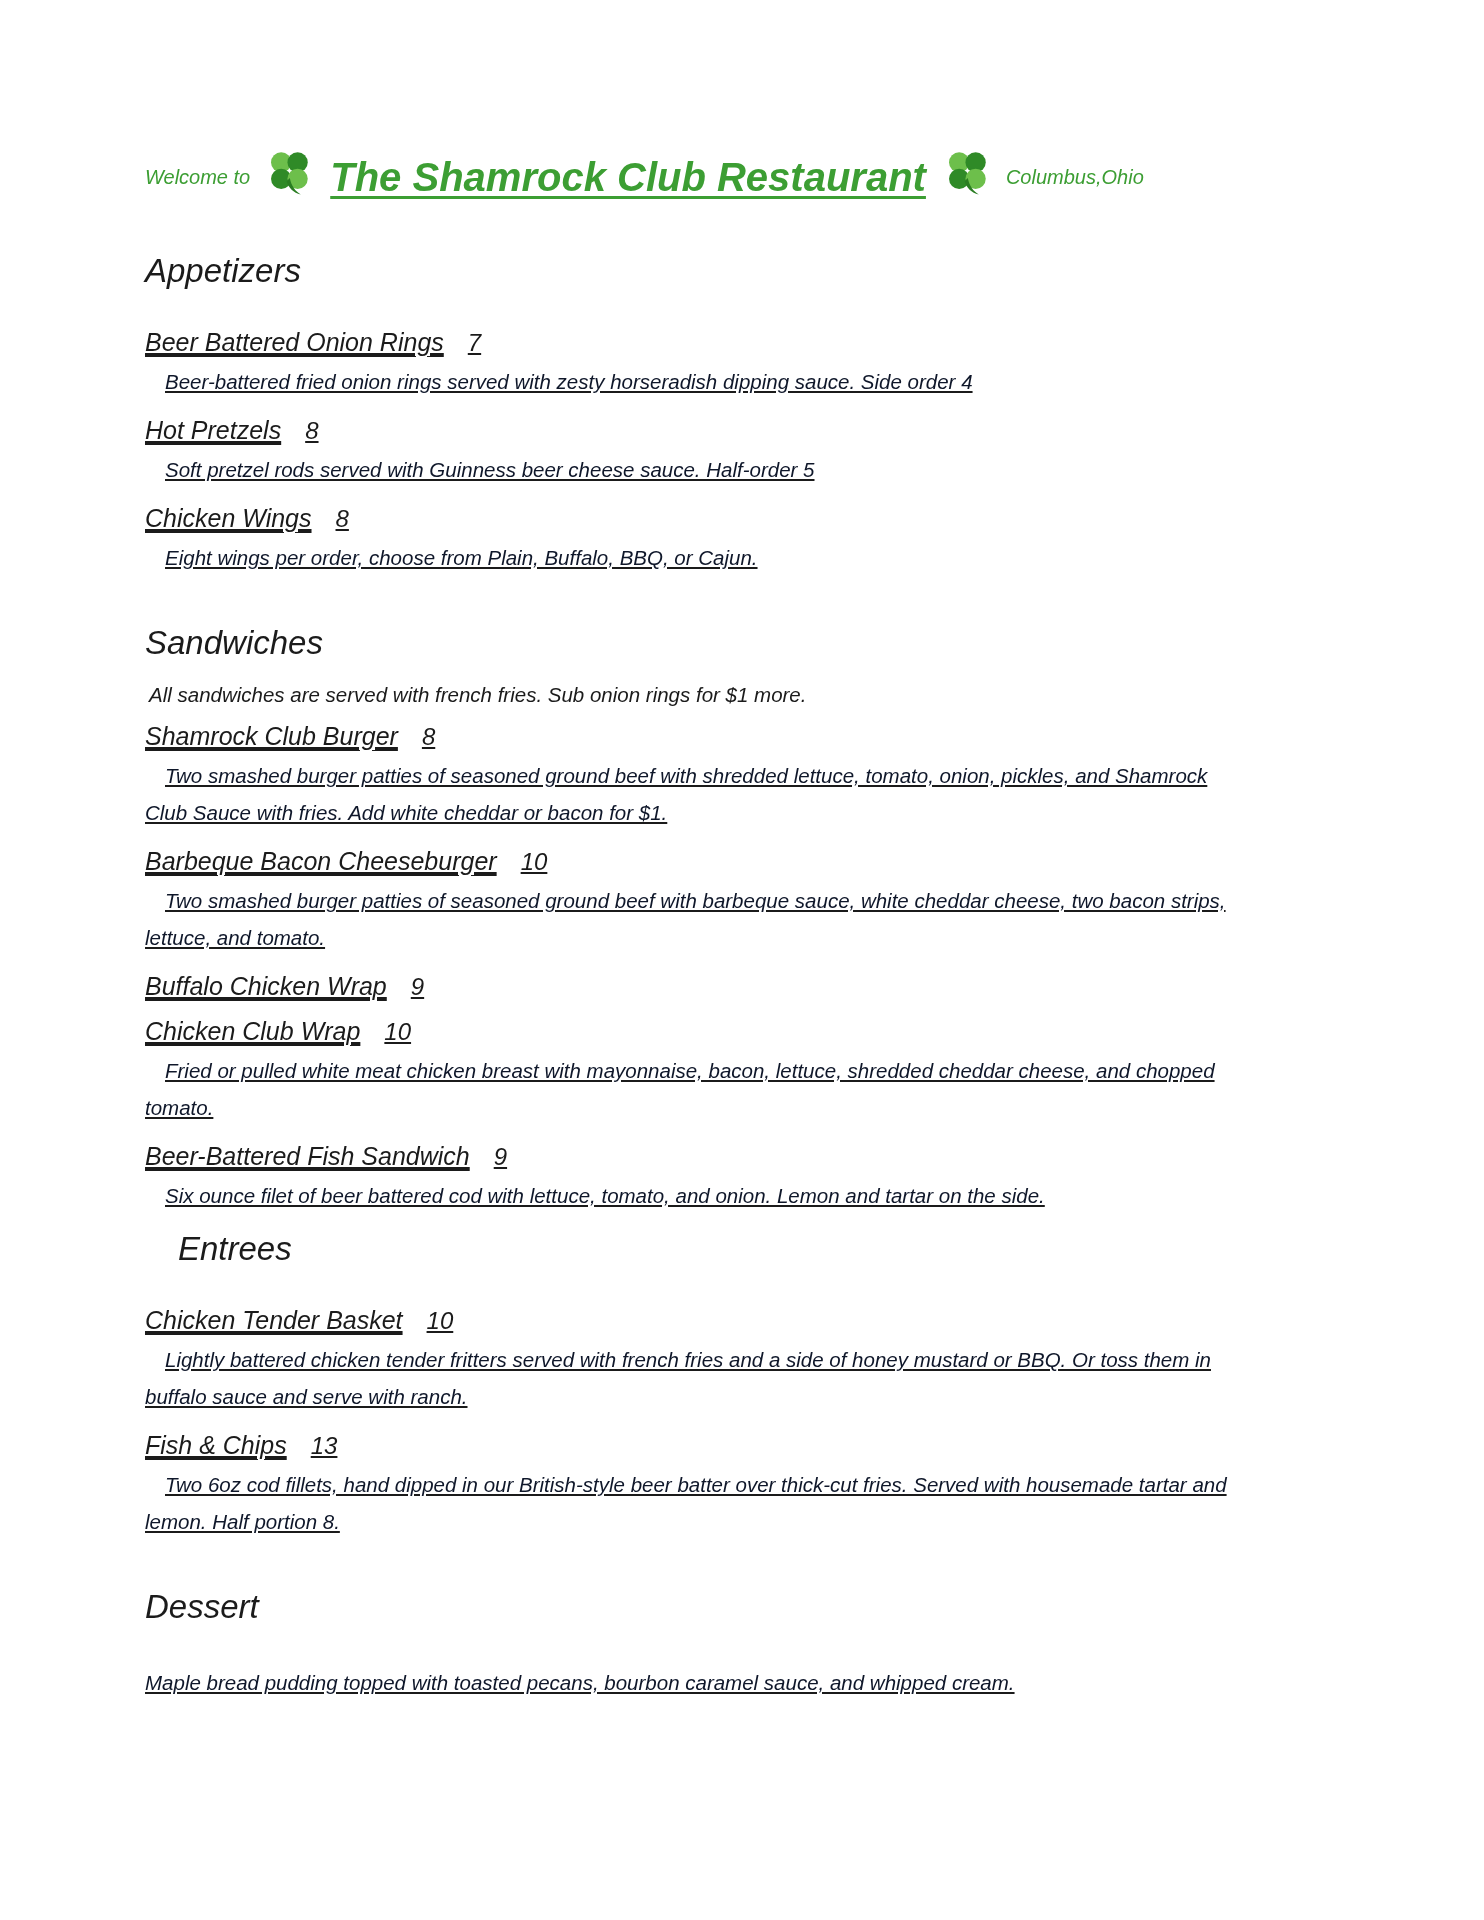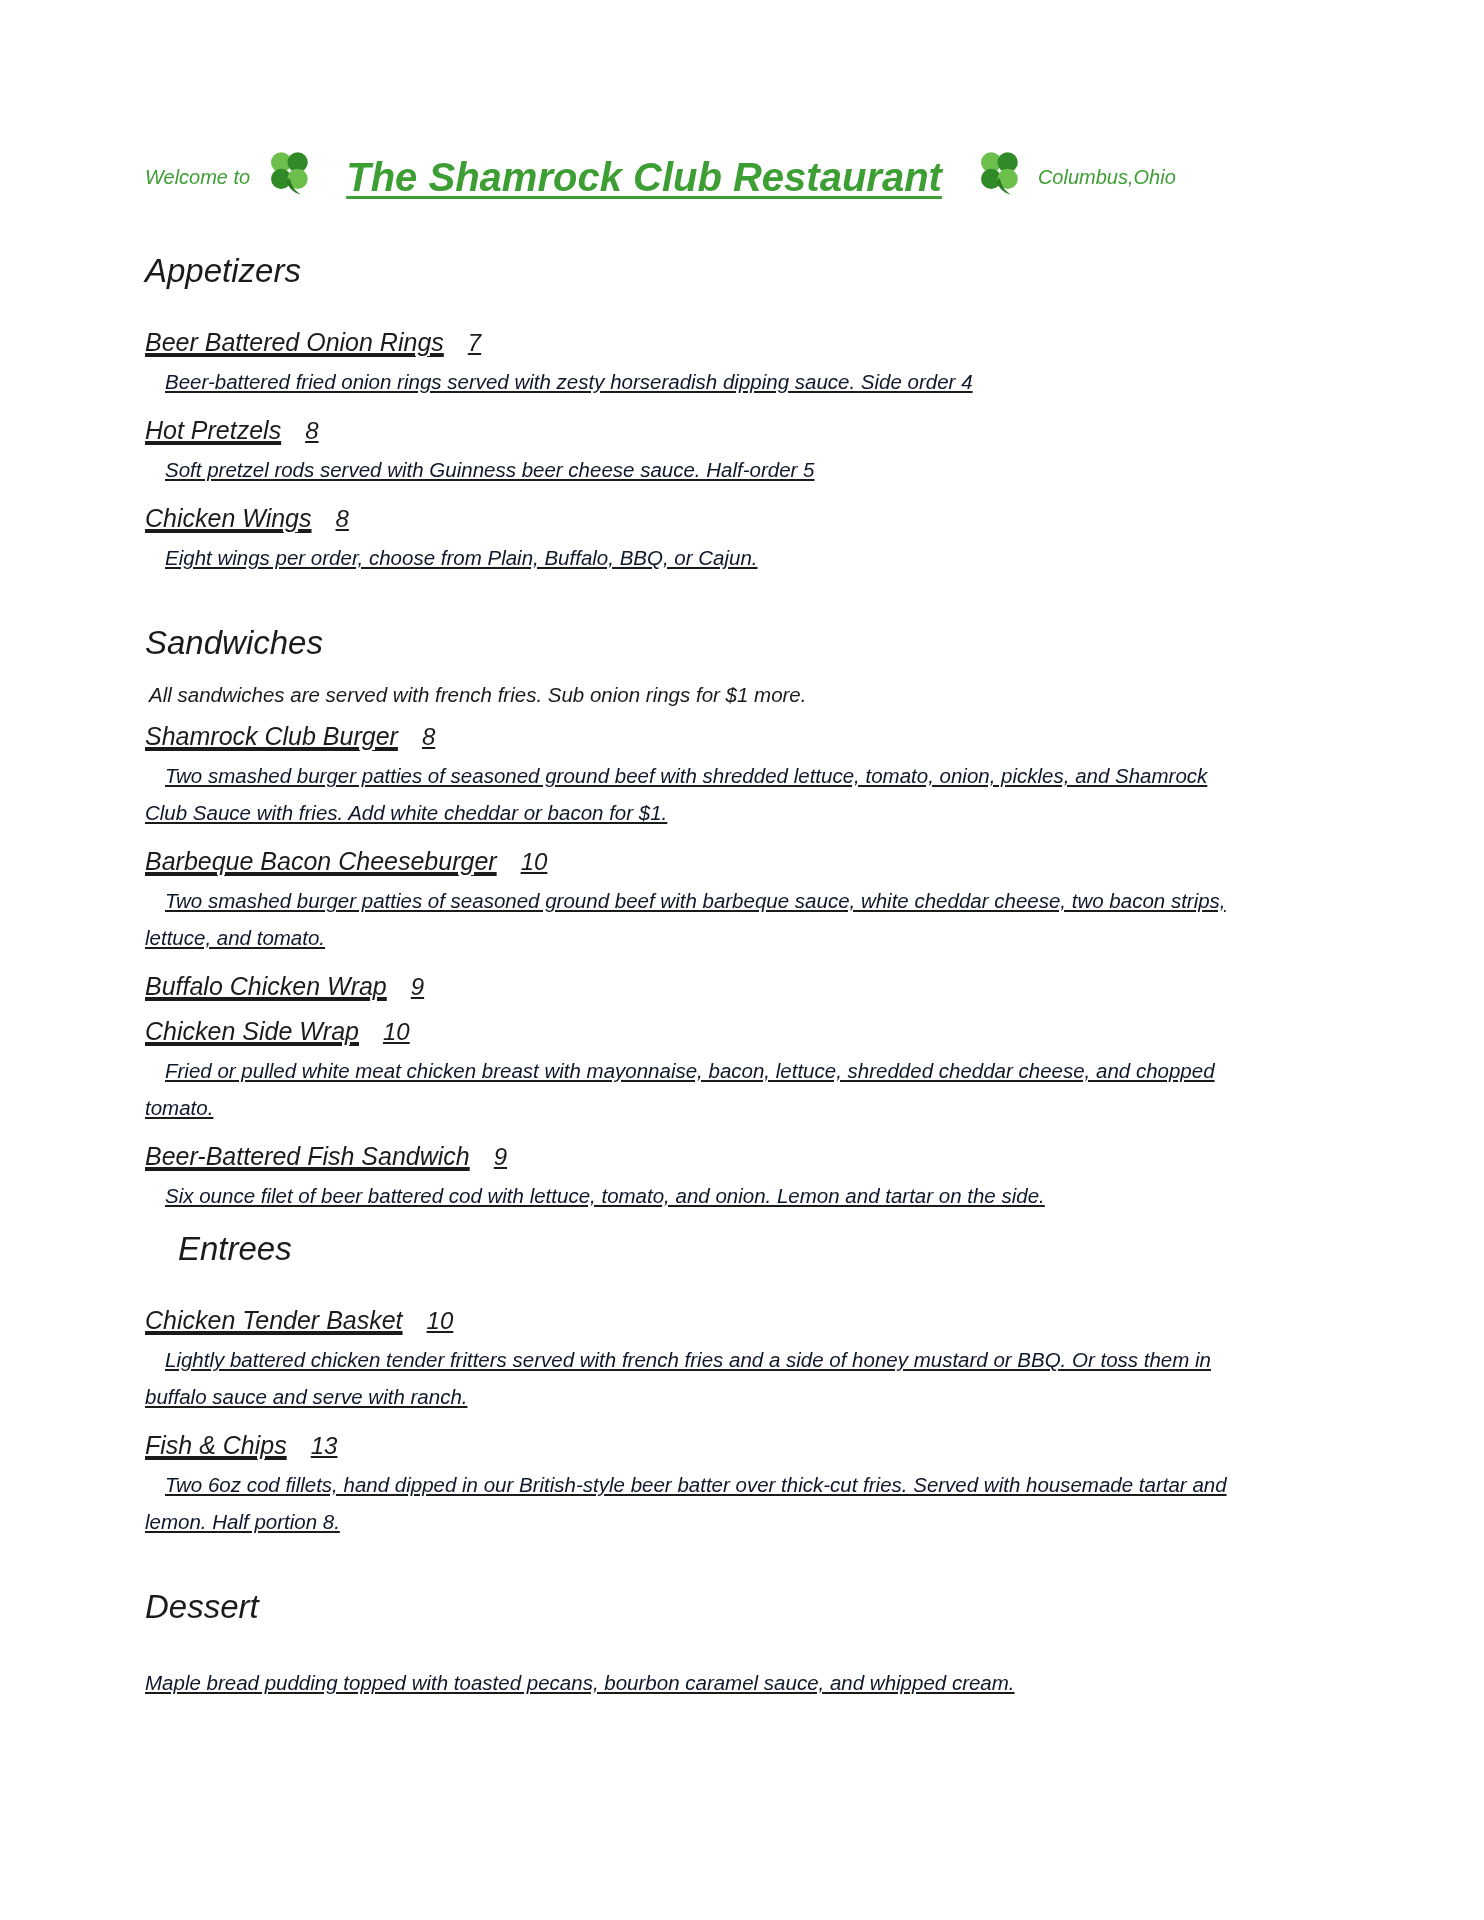--- a/index.html
+++ b/index.html
@@ -29,21 +29,21 @@
     font-size: 20px;
     color: var(--brand-green, #3c9e33);
   }
   .title {
     font-size: 40px;
     font-weight: 700;
     color: var(--brand-green, #3c9e33);
     text-decoration: underline;
     text-decoration-thickness: 3px;
     text-underline-offset: 5px;
-    margin: 0 18px;
+    margin: 0 2px;
   }
   .clover {
     width: 50px;
     height: 50px;
     flex: 0 0 auto;
     margin-bottom: 12px;
   }
   .clover .leaf-light { fill: var(--clover-light, #6dbf4b); }
   .clover .leaf-dark  { fill: var(--clover-dark, #2f8a27); }
   .clover .stem       { fill: var(--clover-stem, #2a7d22); }
@@ -165,21 +165,21 @@
 
     <article class="item">
       <h3 class="item-line">
         <span class="item-name">Buffalo Chicken Wrap</span>
         <span class="item-price">9</span>
       </h3>
     </article>
 
     <article class="item">
       <h3 class="item-line">
-        <span class="item-name">Chicken Side Wrap</span>
+        <span class="item-name">Chicken Club Wrap</span>
         <span class="item-price">10</span>
       </h3>
       <p class="item-desc">Fried or pulled white meat chicken breast with mayonnaise, bacon, lettuce, shredded cheddar cheese, and chopped tomato.</p>
     </article>
 
     <article class="item">
       <h3 class="item-line">
         <span class="item-name">Beer-Battered Fish Sandwich</span>
         <span class="item-price">9</span>
       </h3>

